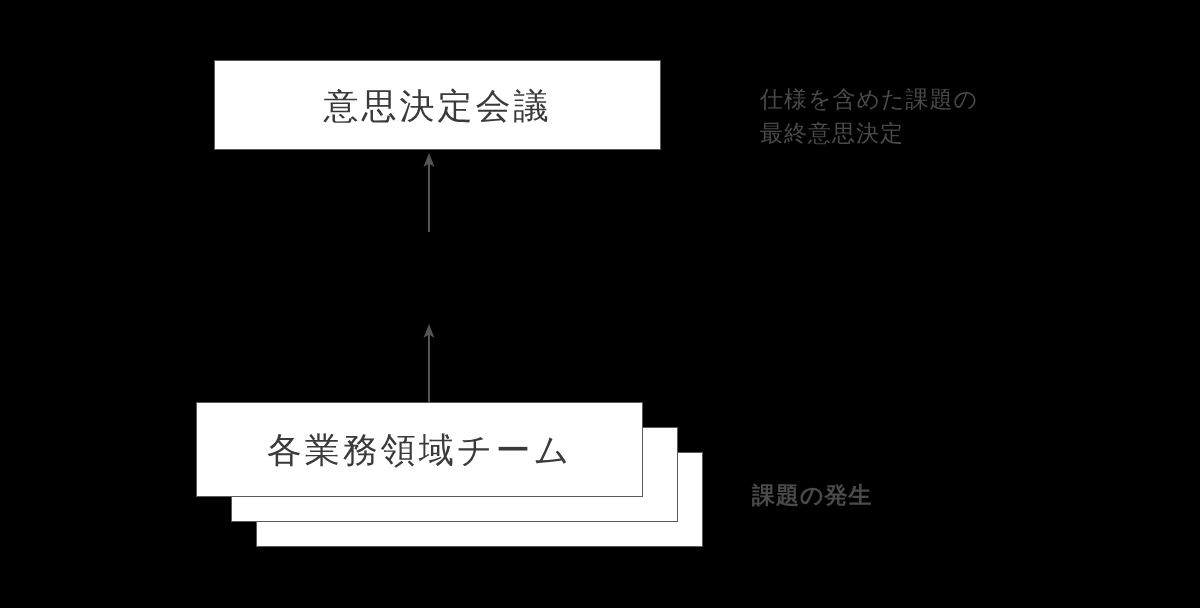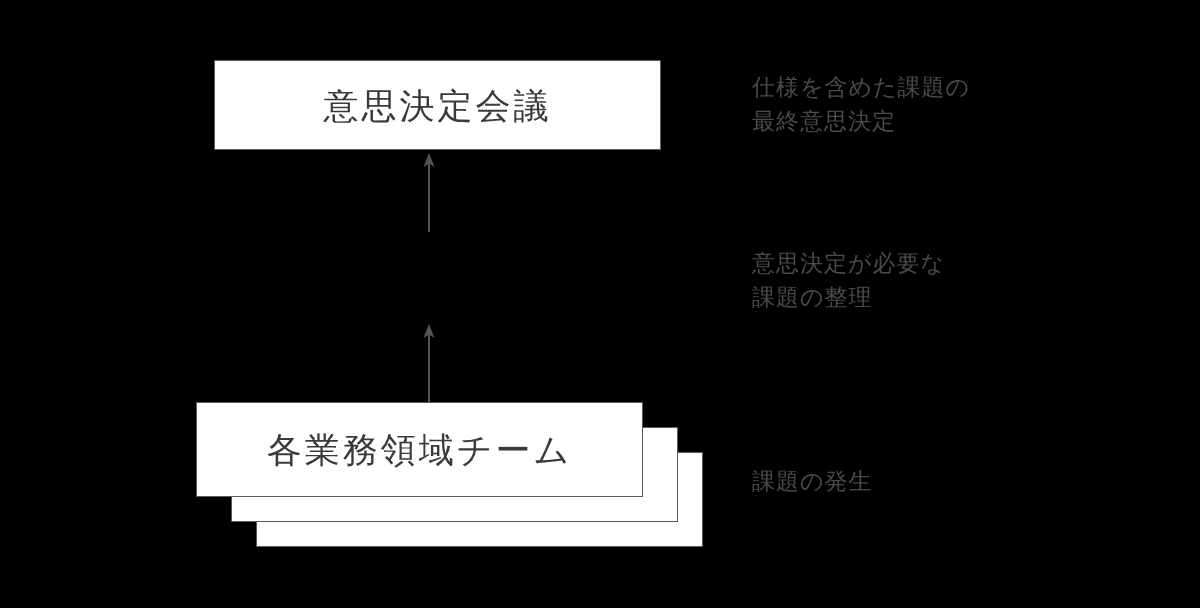--- a/index.html
+++ b/index.html
@@ -99,44 +99,42 @@
   
   .annotation {
     position: absolute;
     left: 752px;
     color: #4a4a4a;
     font-size: 23px;
     line-height: 34px;
     letter-spacing: 1px;
     white-space: pre-line;
   }
-  #annotation-decision { top: 70px; }
+  #annotation-decision { top: 82px; margin-left: 8px; }
   #annotation-norishiro { top: 246px; }
-  #annotation-teams { top: 464px; }
+  #annotation-teams { top: 478px; font-weight: bold; }
 </style>
 </head>
 <body>
 
 <div id="stage">
 
   <div class="flow-box" id="box-decision">
     <span class="box-label">意思決定会議</span>
   </div>
 
   <div class="annotation" id="annotation-decision">仕様を含めた課題の
 最終意思決定</div>
 
   <svg class="arrow" id="arrow-norishiro-to-decision" viewBox="0 0 16 79" preserveAspectRatio="none">
     <line x1="8" y1="79" x2="8" y2="9" stroke="#555555" stroke-width="2"></line>
     <polygon points="8,0 13.5,14 8,10.5 2.5,14" fill="#555555"></polygon>
   </svg>
 
 
-  <div class="annotation" id="annotation-norishiro">意思決定が必要な
-課題の整理</div>
 
   <svg class="arrow" id="arrow-teams-to-norishiro" viewBox="0 0 16 78" preserveAspectRatio="none">
     <line x1="8" y1="78" x2="8" y2="9" stroke="#555555" stroke-width="2"></line>
     <polygon points="8,0 13.5,14 8,10.5 2.5,14" fill="#555555"></polygon>
   </svg>
 
   <div class="stack-back-2"></div>
   <div class="stack-back-1"></div>
   <div class="flow-box" id="box-teams">
     <span class="box-label">各業務領域チーム</span>

